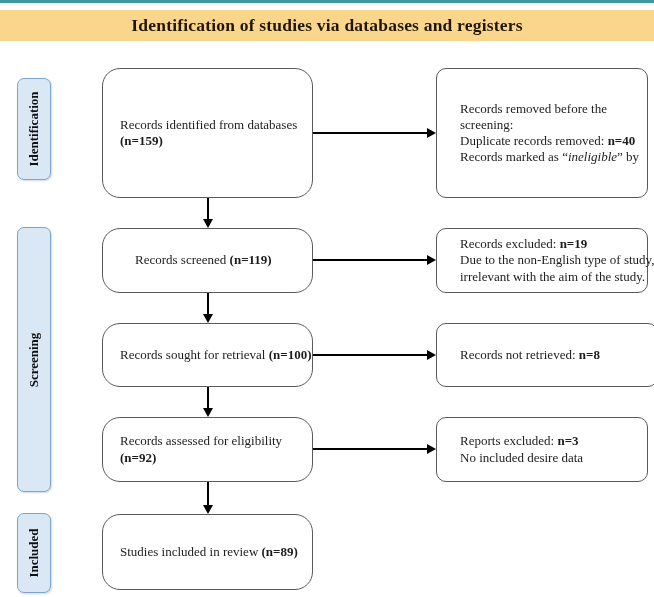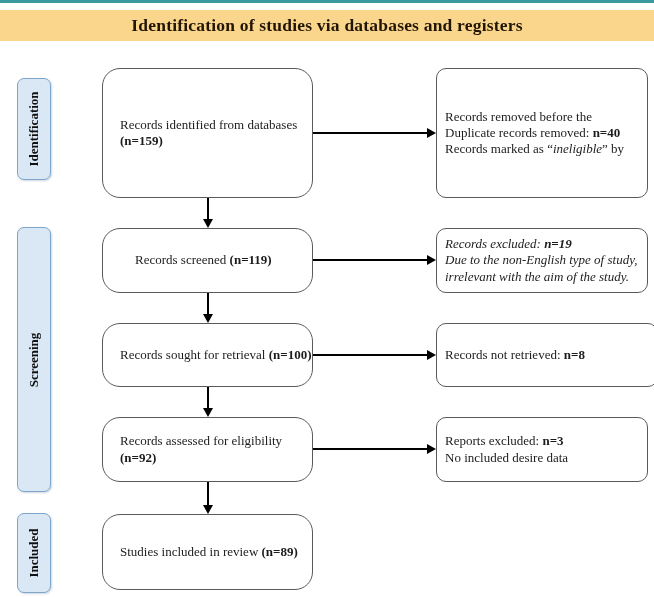--- a/index.html
+++ b/index.html
@@ -28,21 +28,21 @@
     position:absolute; background:#ffffff;
     border:1.5px solid var(--box-border,#5a5a5a); border-radius:10px;
     display:flex; flex-direction:column; justify-content:center;
     font-size:13px; color:var(--box-text,#1c1c1c); line-height:1.24;
     box-sizing:border-box;
   }
   .box .line { white-space:nowrap; }
   .box .b { font-weight:bold; }
   .box .i { font-style:italic; }
   .pad-l { padding-left:17px; padding-right:6px;border-radius:18px; }
-  .pad-r { padding-left:8px; padding-right:4px; }
+  .pad-r { padding-left:23px; padding-right:4px; }
   .vline { position:absolute; width:2px; background:var(--arrow,#000); }
   .hline { position:absolute; height:2px; background:var(--arrow,#000); }
   .head-down {
     position:absolute; width:0; height:0;
     border-left:5px solid transparent; border-right:5px solid transparent;
     border-top:9px solid var(--arrow,#000);
   }
   .head-right {
     position:absolute; width:0; height:0;
     border-top:5px solid transparent; border-bottom:5px solid transparent;
@@ -83,24 +83,25 @@
   <div class="box pad-l" style="left:102px; top:417px; width:211px; height:65px;">
       <div class="line"><span>Records assessed for eligibility</span></div>
       <div class="line"><span class="b">(n=92)</span></div>
     </div>
   <div class="box pad-l" style="left:102px; top:514px; width:211px; height:76px;">
       <div class="line"><span>Studies included in review </span><span class="b">(n=89)</span></div>
     </div>
 
   <div class="box pad-r" style="left:436px; top:68px; width:212px; height:130px;">
       <div class="line"><span>Records removed before the</span></div>
+      <div class="line"><span>screening:</span></div>
       <div class="line"><span>Duplicate records removed: </span><span class="b">n=40</span></div>
       <div class="line"><span>Records marked as “</span><span class="i">ineligible</span><span>” by</span></div>
     </div>
-  <div class="box pad-r" style="left:436px; top:228px; width:212px; height:65px;font-style:italic;">
+  <div class="box pad-r" style="left:436px; top:228px; width:212px; height:65px;">
       <div class="line"><span>Records excluded: </span><span class="b">n=19</span></div>
       <div class="line"><span>Due to the non-English type of study,</span></div>
       <div class="line"><span>irrelevant with the aim of the study.</span></div>
     </div>
   <div class="box pad-r" style="left:436px; top:323px; width:222px; height:64px;">
       <div class="line"><span>Records not retrieved: </span><span class="b">n=8</span></div>
     </div>
   <div class="box pad-r" style="left:436px; top:417px; width:212px; height:65px;">
       <div class="line"><span>Reports excluded: </span><span class="b">n=3</span></div>
       <div class="line"><span>No included desire data</span></div>

